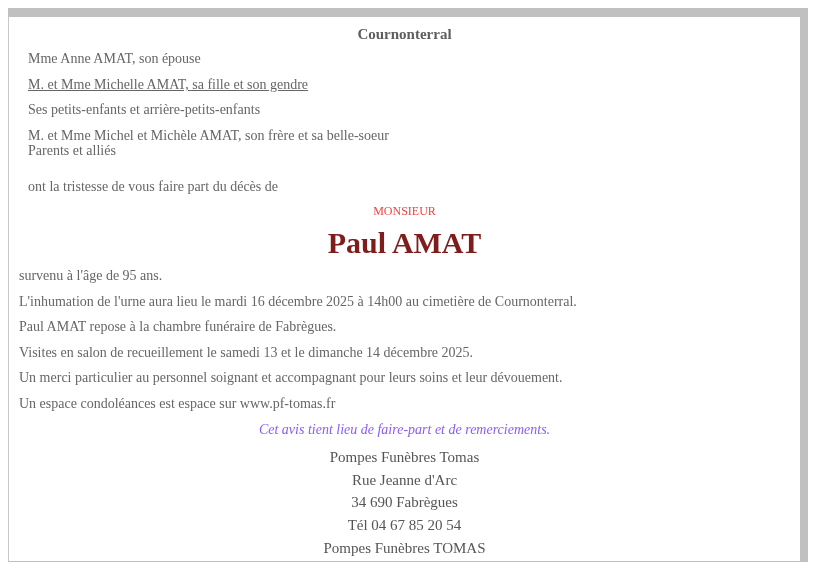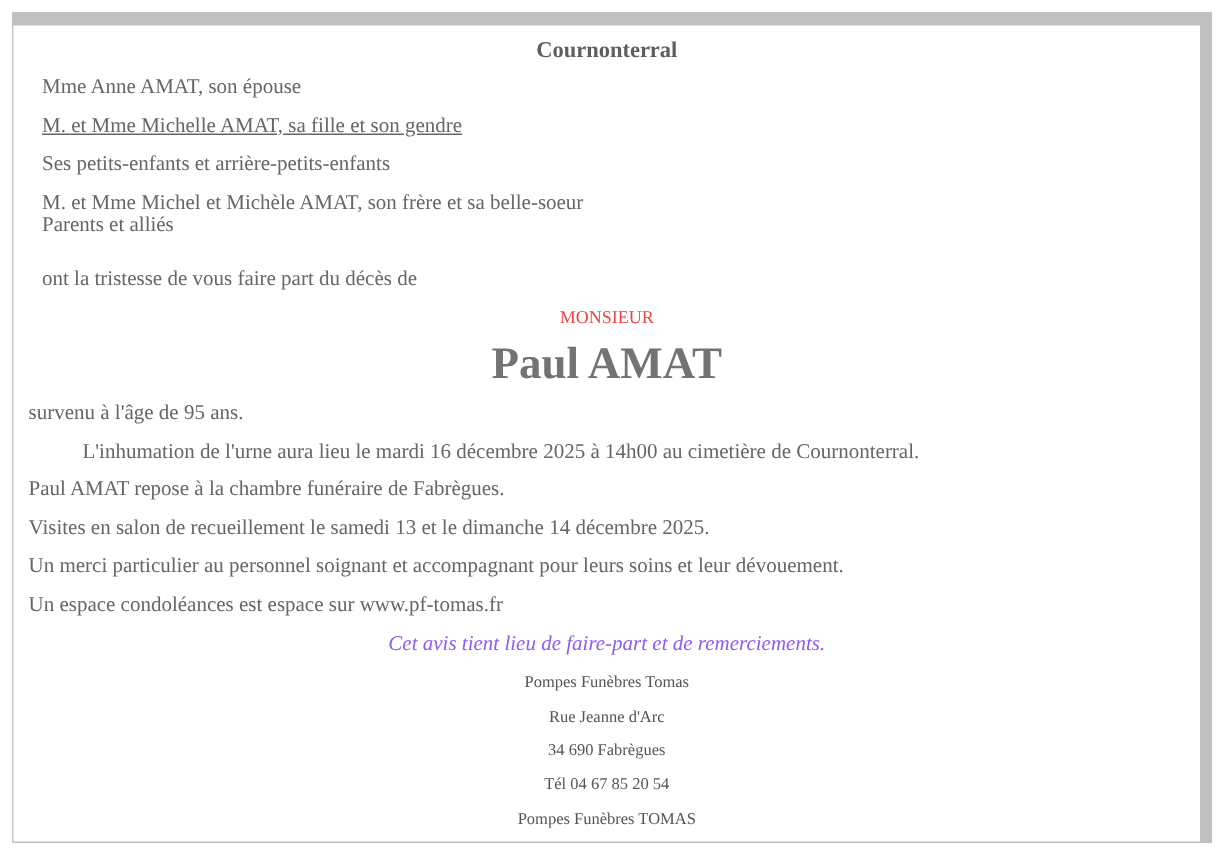--- a/index.html
+++ b/index.html
@@ -74,29 +74,29 @@
       left: 10px;
       font-size: 14px;
     }
     .title-small {
       font-size: 12px;
       color: #ef4444;
     }
     .name {
       font-size: 30px;
       font-weight: bold;
-      color: #737373;
+      color: #7f1d1d;
     }
     .italic {
       font-size: 14px;
       font-style: italic;
       color: #8b5cf6;
     }
     .footer {
-      font-size: 11px;
+      font-size: 15px;
       color: #555555;
     }
   </style>
 </head>
 <body>
 
 <div class="frame-top"></div>
 <div class="frame-right"></div>
 <div class="frame-left"></div>
 <div class="frame-bottom"></div>
@@ -109,21 +109,21 @@
   <div class="line family" style="top:61px;text-decoration:underline;">M. et Mme Michelle AMAT, sa fille et son gendre</div>
   <div class="line family" style="top:86px;">Ses petits-enfants et arrière-petits-enfants</div>
   <div class="line family" style="top:112px;">M. et Mme Michel et Michèle AMAT, son frère et sa belle-soeur</div>
   <div class="line family" style="top:127px;">Parents et alliés</div>
   <div class="line family" style="top:163px;">ont la tristesse de vous faire part du décès de</div>
 
   <div class="line center title-small" style="top:188px;">MONSIEUR</div>
   <div class="line center name" style="top:211px;">Paul AMAT</div>
 
   <div class="line body-line" style="top:252px;">survenu à l'âge de 95 ans.</div>
-  <div class="line body-line" style="top:278px;margin-left:36px;">L'inhumation de l'urne aura lieu le mardi 16 décembre 2025 à 14h00 au cimetière de Cournonterral.</div>
+  <div class="line body-line" style="top:278px;">L'inhumation de l'urne aura lieu le mardi 16 décembre 2025 à 14h00 au cimetière de Cournonterral.</div>
   <div class="line body-line" style="top:303px;">Paul AMAT repose à la chambre funéraire de Fabrègues.</div>
   <div class="line body-line" style="top:329px;">Visites en salon de recueillement le samedi 13 et le dimanche 14 décembre 2025.</div>
   <div class="line body-line" style="top:354px;">Un merci particulier au personnel soignant et accompagnant pour leurs soins et leur dévouement.</div>
   <div class="line body-line" style="top:380px;">Un espace condoléances est espace sur www.pf-tomas.fr</div>
 
   <div class="line center italic" style="top:406px;">Cet avis tient lieu de faire-part et de remerciements.</div>
 
   <div class="line center footer" style="top:433px;">Pompes Funèbres Tomas</div>
   <div class="line center footer" style="top:456px;">Rue Jeanne d'Arc</div>
   <div class="line center footer" style="top:478px;">34 690 Fabrègues</div>

